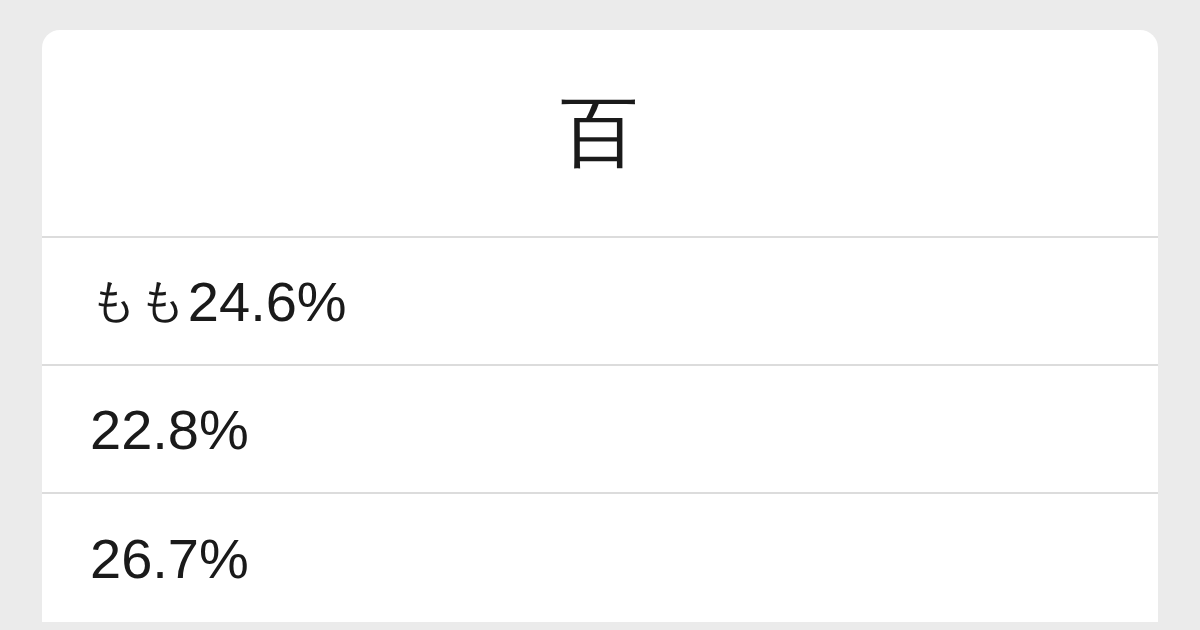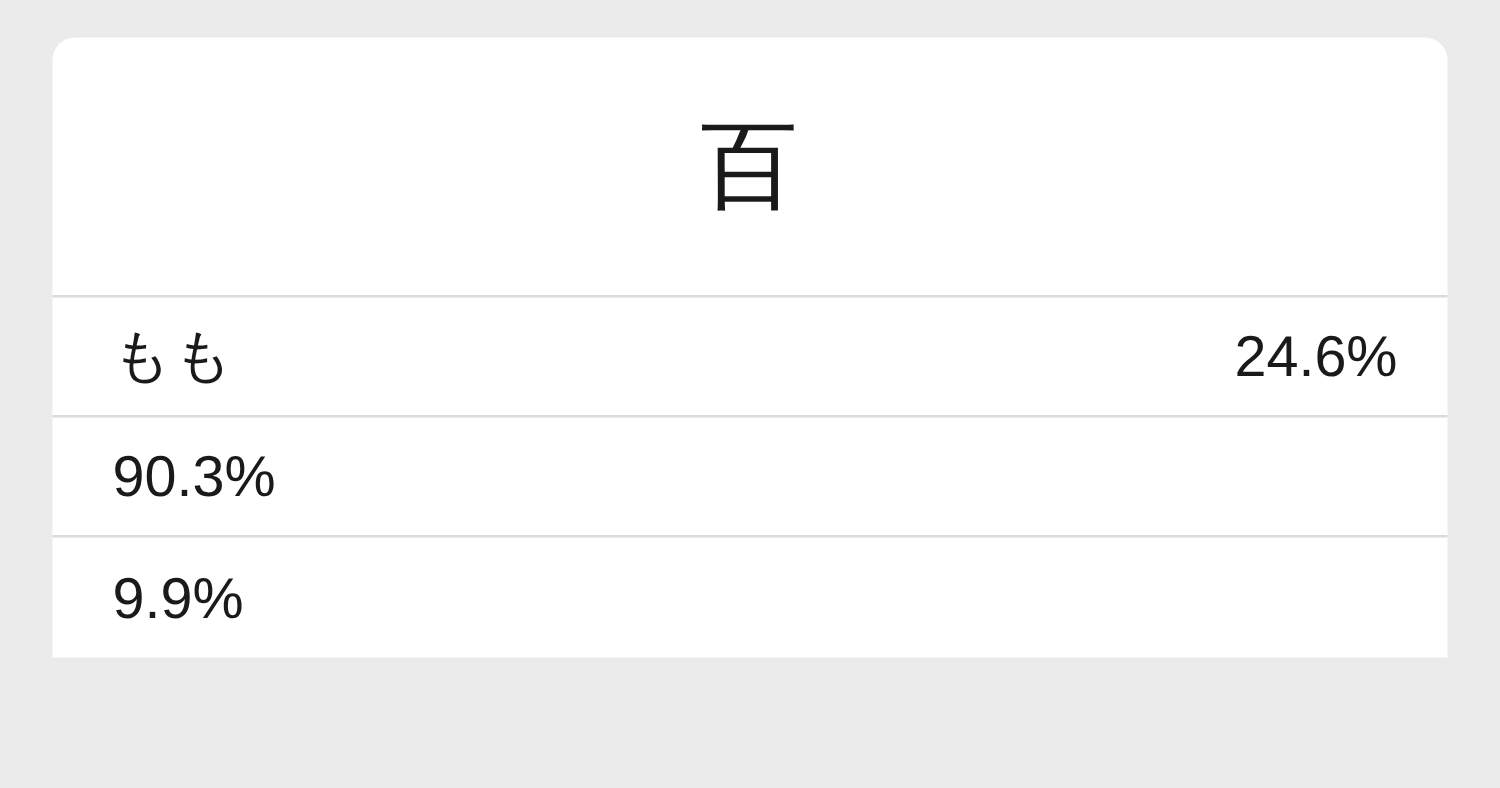--- a/index.html
+++ b/index.html
@@ -30,52 +30,52 @@
       justify-content: center;
       border-bottom: 2px solid #dcdcdc;
     }
     .kanji-title {
       font-size: 78px;
       font-weight: 300;
       color: #1a1a1a;
       letter-spacing: 0.02em;
     }
     .row {
-      height: 96px;
+      height: 128px;
       display: flex;
       align-items: center;
-      justify-content: space-between;
+      justify-content: flex-start;
       padding: 0 40px 0 48px;
       border-bottom: 2px solid #dcdcdc;
     }
     .row:last-child {
       border-bottom: none;
     }
     .reading {
       font-size: 46px;
       font-weight: 300;
       color: #1a1a1a;
       letter-spacing: 0.04em;
     }
     .percent {
-      font-size: 46px;
+      font-size: 56px;
       font-weight: 300;
       color: #1a1a1a;
     }
   </style>
 </head>
 <body>
 
 <div class="card">
   <div class="header">
     <div class="kanji-title">百</div>
   </div>
   <div class="row">
     <div class="reading">もも</div>
     <div class="percent">24.6%</div>
   </div>
   <div class="row">
-    <div class="percent">90.3%</div>
+    <div class="percent">22.8%</div>
   </div>
   <div class="row">
-    <div class="percent">9.9%</div>
+    <div class="percent">26.7%</div>
   </div>
 </div>
 
 </body></html>

